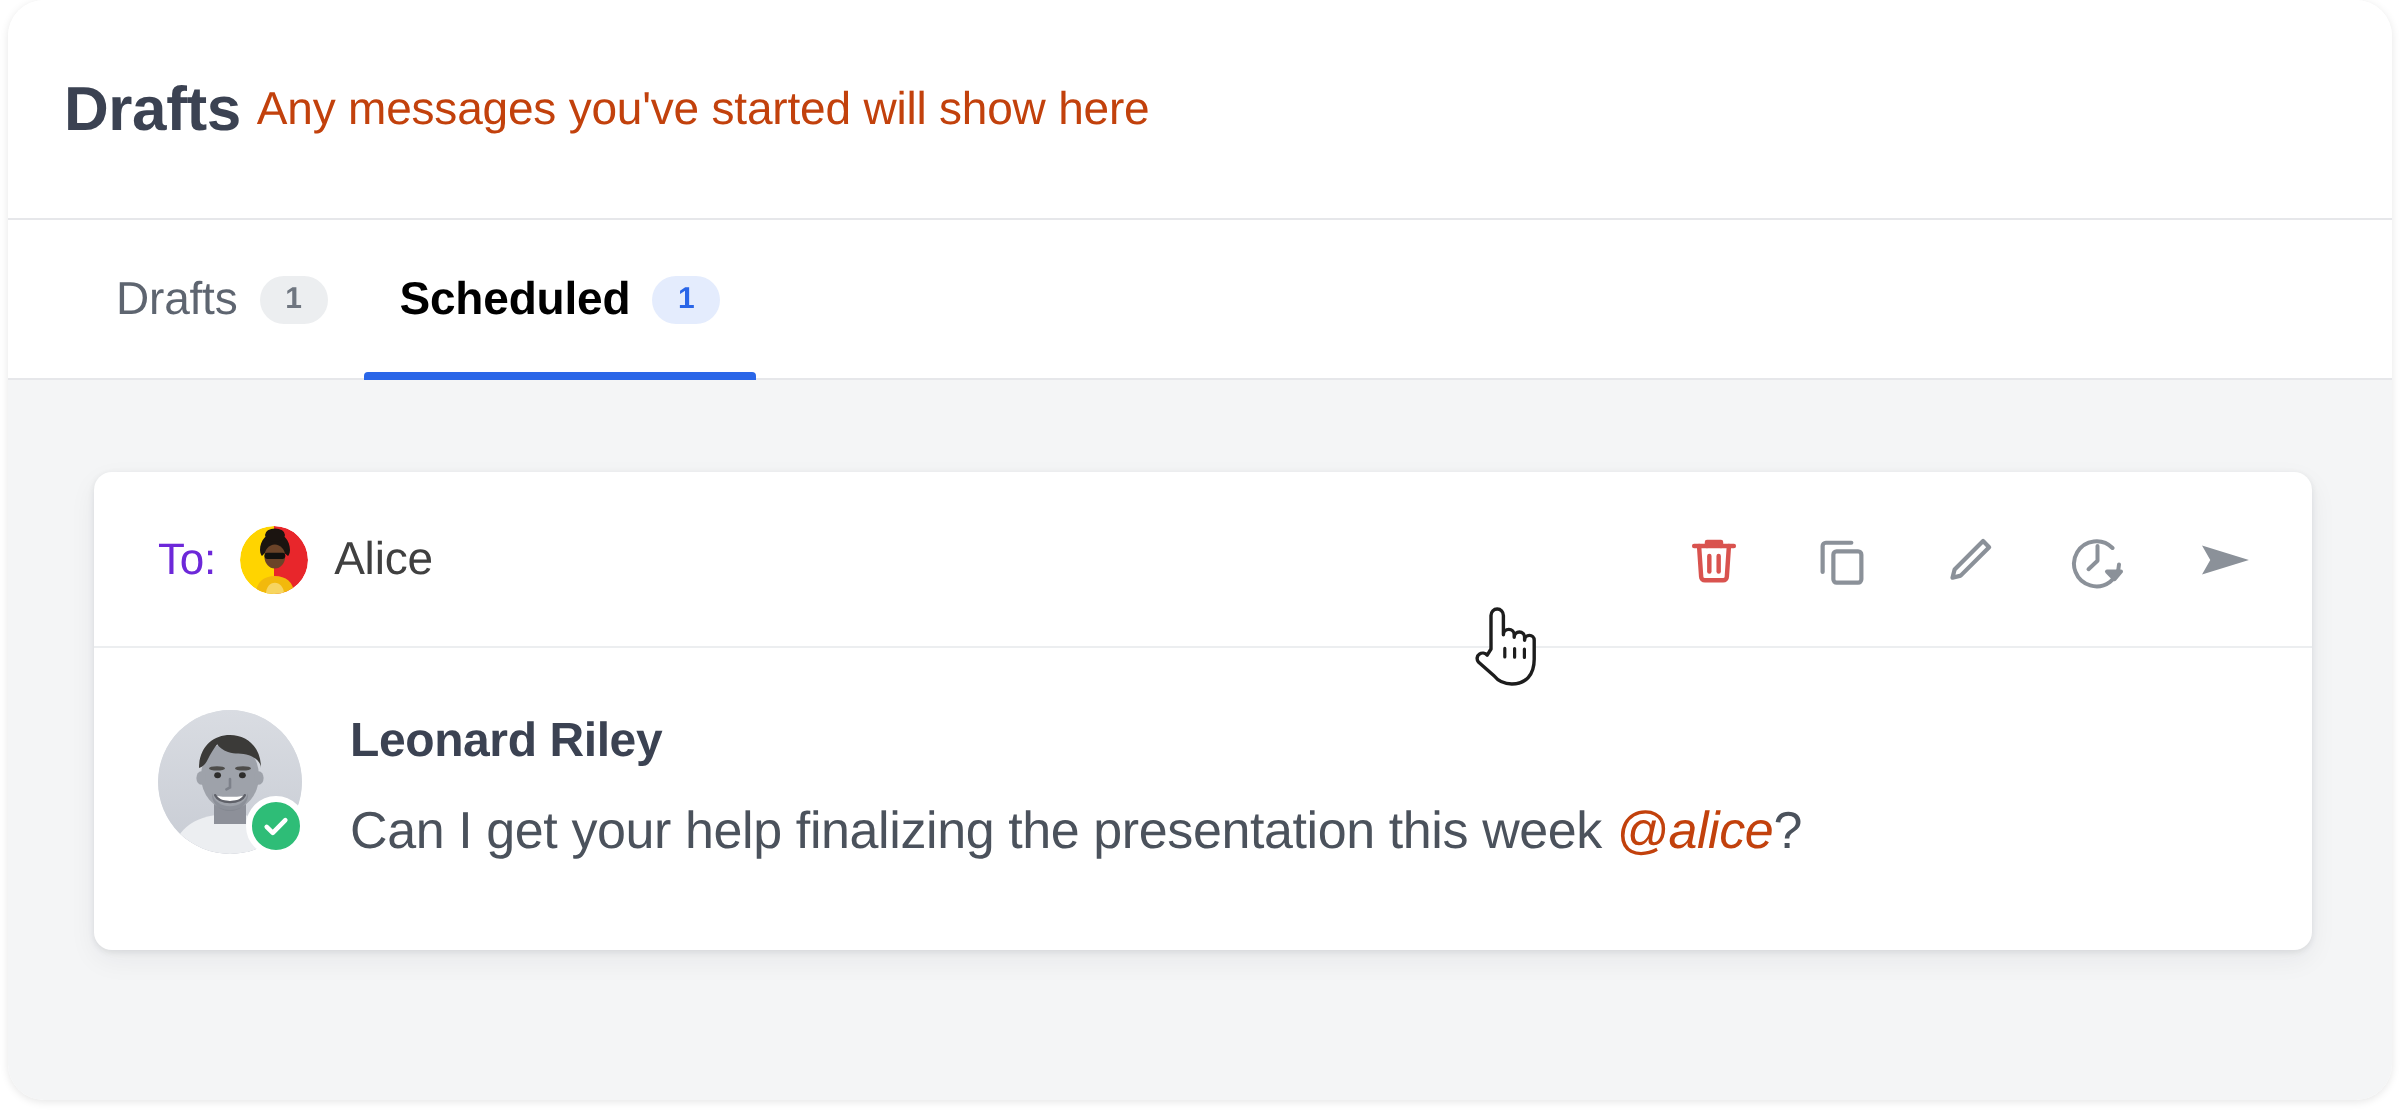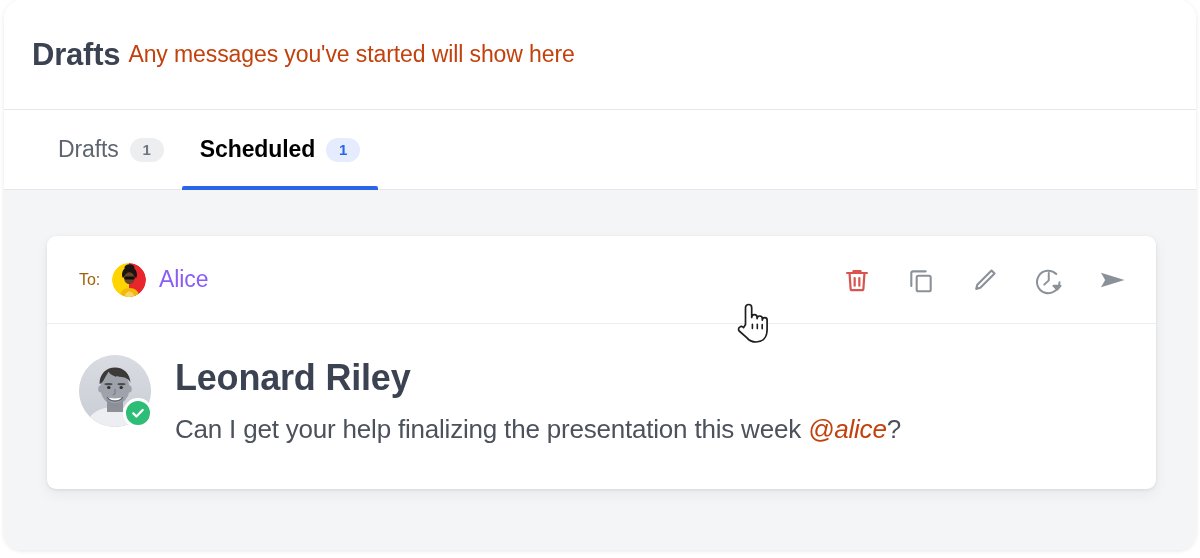--- a/index.html
+++ b/index.html
@@ -121,36 +121,36 @@
   }
   .card-header {
     height: 88px;
     box-sizing: border-box;
     display: flex;
     align-items: center;
     padding: 0 26px 0 32px;
     border-bottom: 1px solid #eceef0;
   }
   .to-label {
-    font-size: 16px;
-    color: #a16207;
+    font-size: 22px;
+    color: #6d28d9;
     letter-spacing: -0.1px;
   }
   .recipient-avatar {
     width: 34px;
     height: 34px;
     border-radius: 50%;
     margin: 0 13px 0 12px;
     overflow: hidden;
     flex: none;
     position: relative;
   }
   .recipient-name {
     font-size: 23px;
-    color: #8b5cf6;
+    color: #404040;
     letter-spacing: -0.1px;
   }
   .card-actions {
     margin-left: auto;
     display: flex;
     align-items: center;
     gap: 30px;
   }
   .action-icon {
     width: 34px;
@@ -192,21 +192,21 @@
     border: 3px solid #ffffff;
     box-sizing: border-box;
     display: flex;
     align-items: center;
     justify-content: center;
   }
   .msg-col {
     padding-top: 2px;
   }
   .sender-name {
-    font-size: 36px;
+    font-size: 24px;
     font-weight: bold;
     color: #3b4252;
     letter-spacing: -0.2px;
     margin-bottom: 15px;
   }
   .msg-text {
     font-size: 26px;
     color: #4b525c;
     letter-spacing: -0.2px;
     line-height: 1.2;

